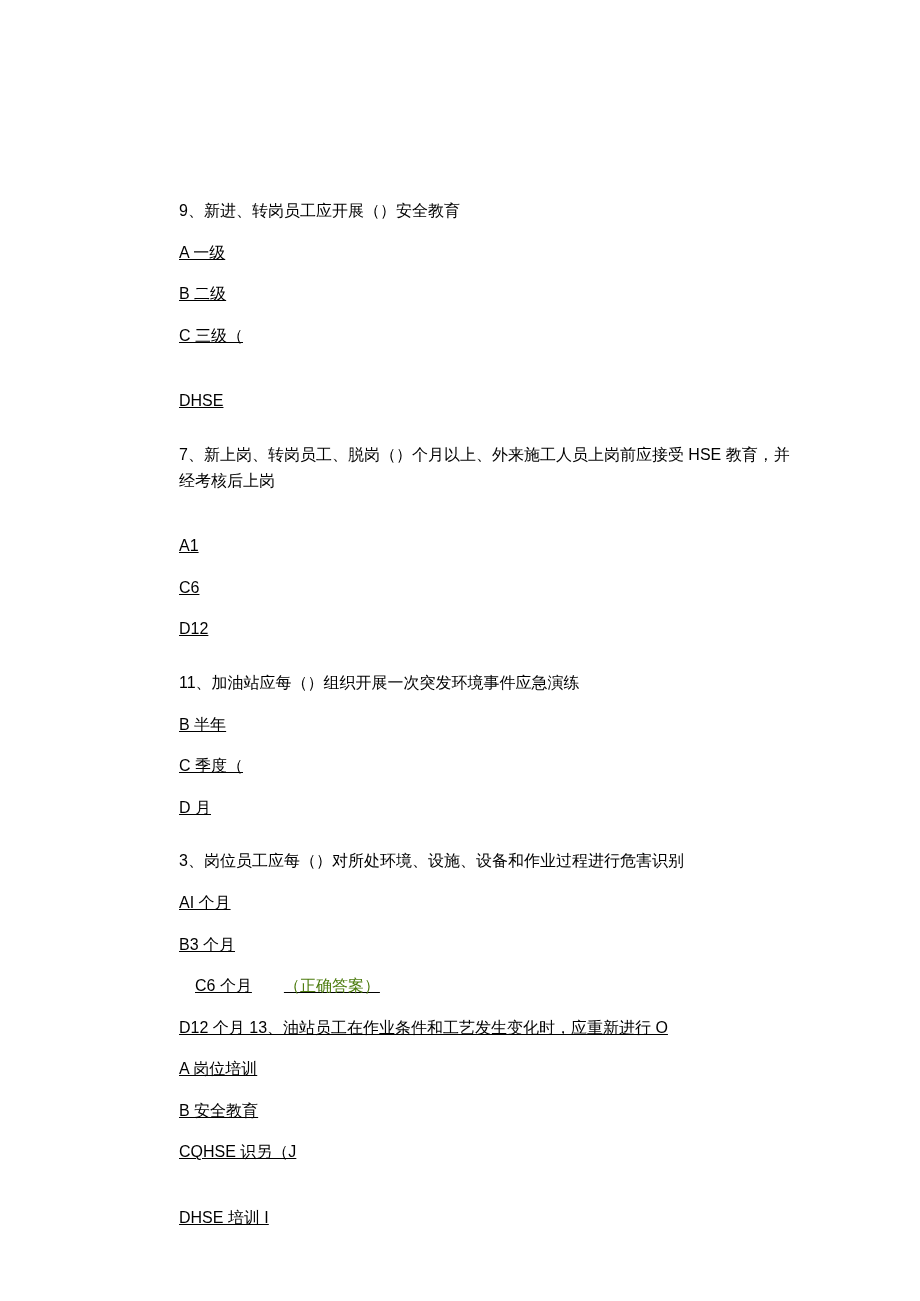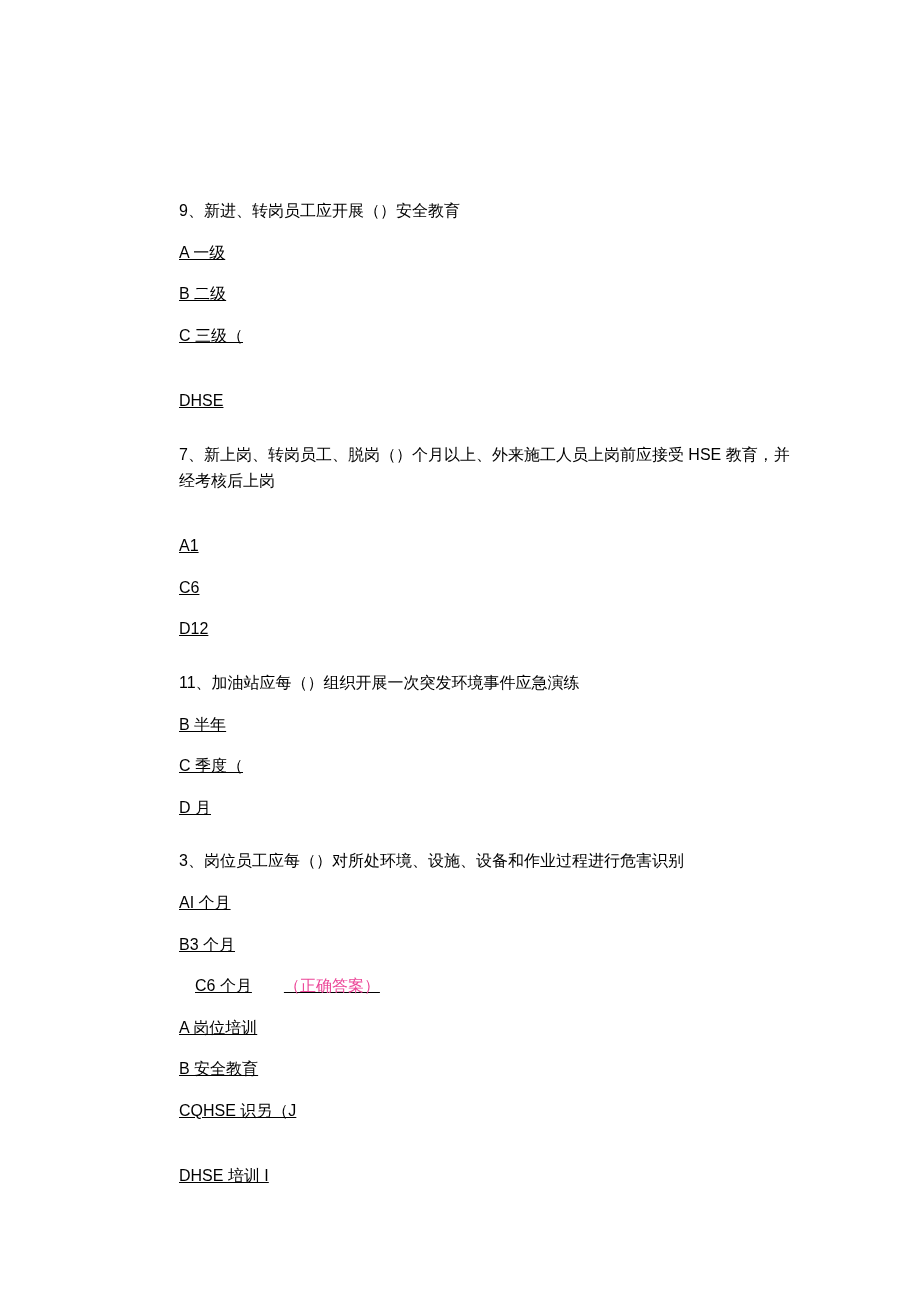--- a/index.html
+++ b/index.html
@@ -20,21 +20,21 @@
       margin-bottom: 28px;
     }
     .question-text {
       margin-bottom: 10px;
     }
     .option {
       margin-bottom: 10px;
       text-decoration: underline;
     }
     .correct-answer {
-      color: #ec4899;
+      color: #4d7c0f;
     }
     .spacer {
       height: 8px;
     }
     .inline-block {
       display: block;
     }
   </style>
 </head>
 <body>
@@ -63,18 +63,19 @@
   <div class="option">D 月</div>
 </div>
 
 <div class="question">
   <div class="question-text">3、岗位员工应每（）对所处环境、设施、设备和作业过程进行危害识别</div>
   <div class="option">AI 个月</div>
   <div class="option">B3 个月</div>
   <div class="option">
     <span>C6 个月</span><span class="correct-answer">（正确答案）</span>
   </div>
+  <div class="option inline-block">D12 个月 13、油站员工在作业条件和工艺发生变化时，应重新进行 O</div>
   <div class="option">A 岗位培训</div>
   <div class="option">B 安全教育</div>
   <div class="option">CQHSE 识另（J</div>
   <div class="spacer"></div>
   <div class="option">DHSE 培训 I</div>
 </div>
 
 </body></html>

